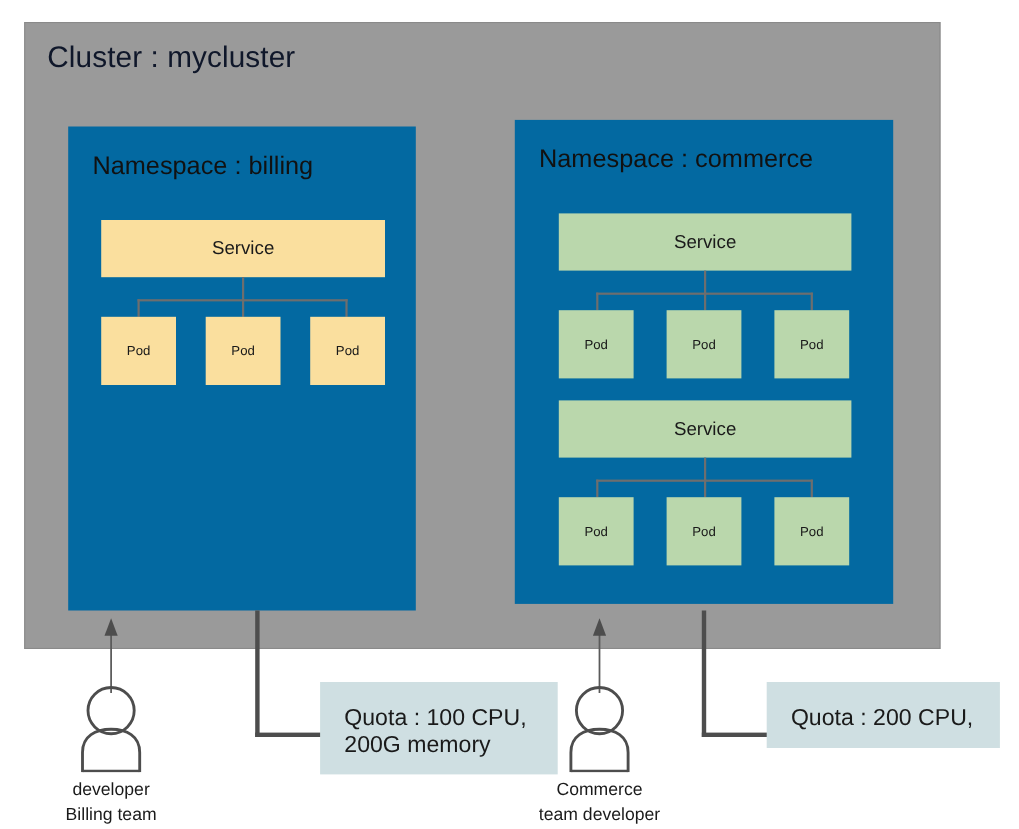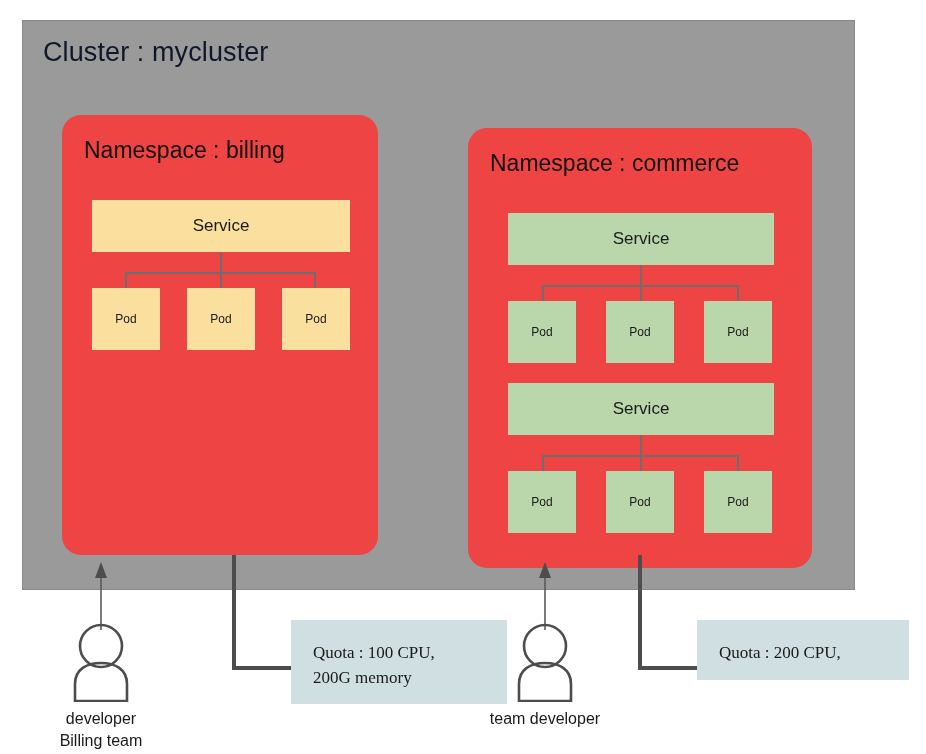--- a/index.html
+++ b/index.html
@@ -36,26 +36,25 @@
     top: 16px;
     font-size: 27px;
     color: #0f172a;
     letter-spacing: 0.1px;
     white-space: nowrap;
   }
 
   
   .namespace {
     position: absolute;
-    background: #ef4444;
+    background: #0369a1;
     box-sizing: border-box;
-    border-radius: 19px;
   }
   .ns-billing  { left: 62px;  top: 115px; width: 316px; height: 440px; }
-  .ns-commerce { left: 468px; top: 128px; width: 344px; height: 440px; }
+  .ns-commerce { left: 468px; top: 109px; width: 344px; height: 440px; }
 
   .ns-title {
     position: absolute;
     left: 22px;
     top: 22px;
     font-size: 23px;
     color: #111111;
     white-space: nowrap;
   }
 
@@ -99,25 +98,24 @@
     position: absolute;
     width: 2px;
     background: #6e6e6e;
   }
 
   
   .quota {
     position: absolute;
     background: #cfdfe2;
     box-sizing: border-box;
-    font-size: 17px;
+    font-size: 21px;
     line-height: 25px;
     color: #1a1a1a;
     padding: 20px 0 0 22px;
-    font-family: Liberation Serif, serif;
   }
   .q-billing  { left: 291px; top: 620px; width: 216px; height: 84px; }
   .q-commerce { left: 697px; top: 620px; width: 212px; height: 60px; }
   .quota span { display: block; white-space: nowrap; }
 
   
   .elbow-v {
     position: absolute;
     width: 4px;
     background: #4d4d4d;
@@ -240,17 +238,18 @@
     <svg class="arrow-up" style="left:28px; top:0px;" width="20" height="70" viewBox="0 0 20 70">
       <line x1="10" y1="70" x2="10" y2="16" stroke="#5a5a5a" stroke-width="1.6"></line>
       <polygon points="10,2 4,18 16,18" fill="#4d4d4d"></polygon>
     </svg>
     <svg style="position:absolute; left:0px; top:62px;" width="76" height="80" viewBox="0 0 76 80">
       <circle cx="38" cy="24" r="21" fill="none" stroke="#4d4d4d" stroke-width="2.6"></circle>
       <path d="M 12 80 L 12 62 C 12 47 24 41 38 41 C 52 41 64 47 64 62 L 64 80" fill="none" stroke="#4d4d4d" stroke-width="2.6"></path>
       <line x1="12" y1="79" x2="64" y2="79" stroke="#4d4d4d" stroke-width="2.6"></line>
     </svg>
     <div class="actor-label" style="top:148px;">
+      <span>Commerce</span>
       <span>team developer</span>
     </div>
   </div>
 
 </div>
 
 </body></html>

